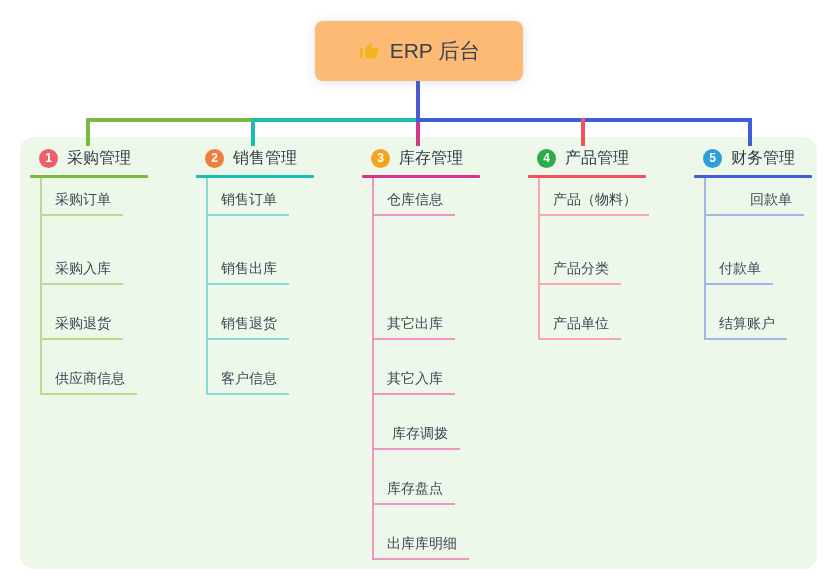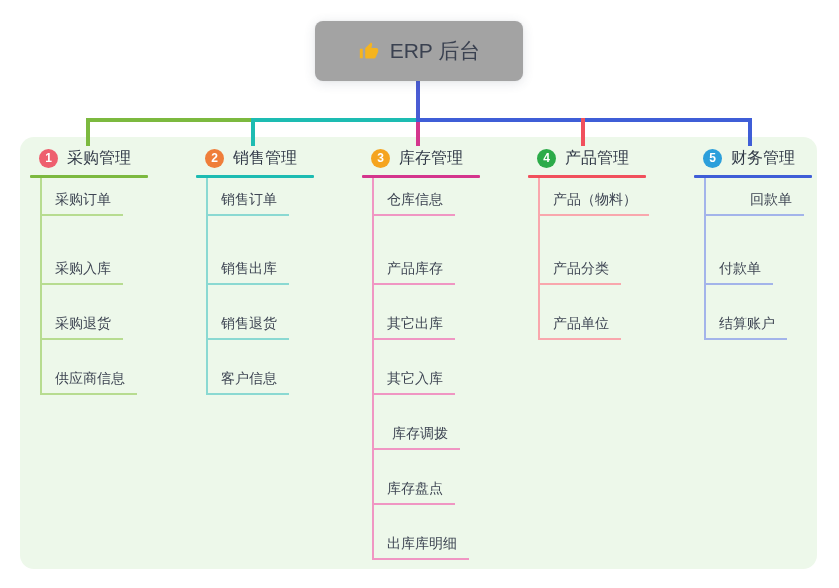--- a/index.html
+++ b/index.html
@@ -5,21 +5,21 @@
   html,body{margin:0;padding:0;background:#ffffff;}
   body{font-family:"Liberation Sans","DejaVu Sans",sans-serif;}
   #canvas{position:relative;width:839px;height:588px;background:#ffffff;overflow:hidden;}
 
   
   .panel{position:absolute;left:20px;top:137px;width:797px;height:432px;
          border-radius:14px;background:#edf8ea;}
 
   
   .root-card{position:absolute;left:315px;top:21px;width:208px;height:60px;
-             background:#a3a3a3;border-radius:8px;
+             background:#fdba74;border-radius:8px;
              box-shadow:0 2px 12px rgba(60,70,90,.14),0 0 2px rgba(60,70,90,.08);
              display:flex;align-items:center;justify-content:center;gap:10px;
              font-size:21px;color:#3a4150;}
   .root-card svg{display:block;}
 
   
   .vline,.hline{position:absolute;}
   .stem{left:416px;top:81px;width:4px;height:39px;}
   .hseg{top:118px;height:4px;}
   .drop{top:118px;width:4px;height:28px;}
@@ -98,21 +98,20 @@
   </div>
 
   <div class="branch b3">
     <div class="branch-head">
       <span class="badge" style="background-color: rgb(245, 164, 31);">3</span>
       <span class="branch-label">库存管理</span>
     </div>
     <div class="branch-underline" style="background-color: rgb(212, 54, 141);"></div>
     <div class="spine sp7" style="background-color: rgb(240, 150, 195);"></div>
     <div class="child r0" style="border-bottom-color: rgb(240, 150, 195);">仓库信息</div>
-    <div class="child r1" style="border-bottom-color: rgb(240, 150, 195);">产品库存</div>
     <div class="child r2" style="border-bottom-color: rgb(240, 150, 195);">其它出库</div>
     <div class="child r3" style="border-bottom-color: rgb(240, 150, 195);">其它入库</div>
     <div class="child r4" style="border-bottom-color: rgb(240, 150, 195); padding-left: 20px;">库存调拨</div>
     <div class="child r5" style="border-bottom-color: rgb(240, 150, 195);">库存盘点</div>
     <div class="child r6" style="border-bottom-color: rgb(240, 150, 195);">出库库明细</div>
   </div>
 
   <div class="branch b4">
     <div class="branch-head">
       <span class="badge" style="background-color: rgb(44, 171, 73);">4</span>

